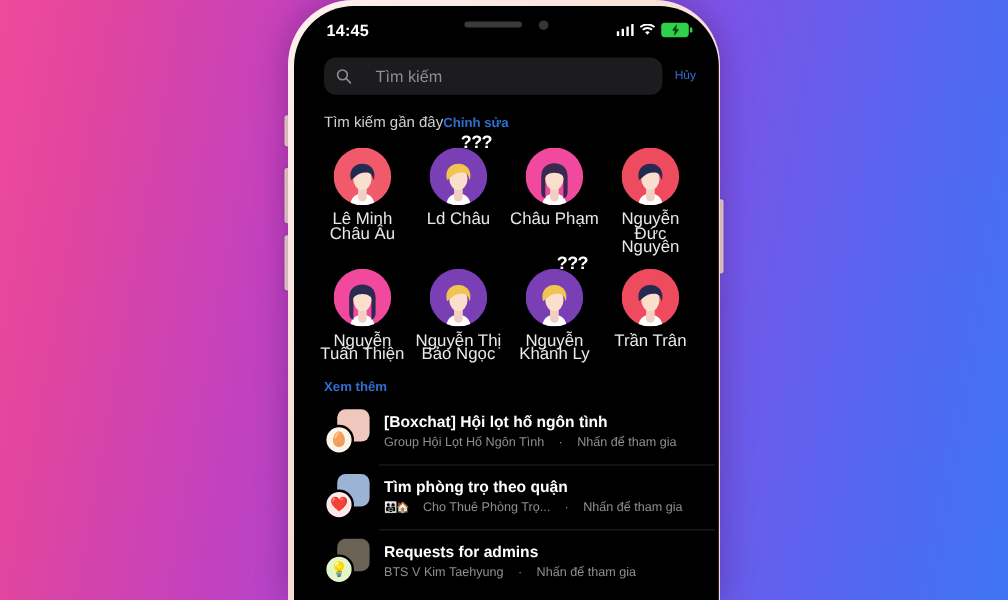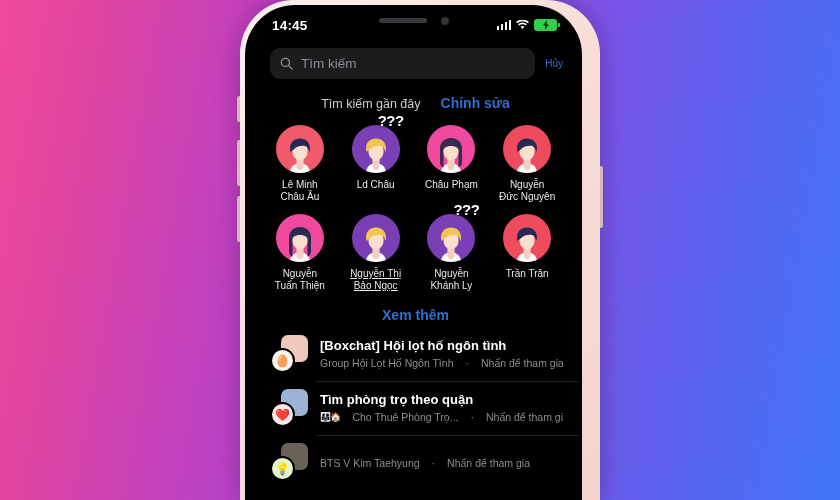--- a/index.html
+++ b/index.html
@@ -22,21 +22,21 @@
   .side-btn.right { right:-3px; }
   #btn-silent  { top:96px;  height:26px; }
   #btn-volup   { top:140px; height:46px; }
   #btn-voldown { top:196px; height:46px; }
   #btn-power   { top:166px; height:62px; }
 
   #phone-frame {
     position:absolute; left:0; top:0; width:360px; height:500px;
     background: linear-gradient(135deg,#fdf0ec 0%, #f7ded7 45%, #f3d4cd 100%);
     border-radius: 54px 54px 0 0;
-    padding: 5px 18px 0 5px;
+    padding: 5px 1px 0 5px;
     box-shadow: 0 0 26px rgba(60,10,70,.35);
   }
   #phone-bezel {
     width:100%; height:100%;
     background:#000;
     border-radius: 50px 50px 0 0;
     padding: 3px 3px 0 3px;
     overflow:hidden;
   }
   #screen {
@@ -81,33 +81,33 @@
   }
   .battery svg { display:block; }
 
   
   #search-row {
     display:flex; align-items:center; gap:10px;
     padding: 6px 16px 0 22px;
   }
   #search-field {
     flex:1; height:31px; background:#1c1c1e; border-radius:10px;
-    display:flex; align-items:center; gap:8px; padding:0 10px;
+    display:flex; align-items:center; gap:20px; padding:0 10px;
   }
   #search-icon svg { display:block; }
   #search-placeholder { color:#8e8e93; font-size:13.5px; }
   #cancel-button { color:#2f6fd0; font-size:10px; white-space:nowrap; }
 
   
   .section-head {
-    display:flex; align-items:baseline; justify-content:center;
-    padding: 0 18px 0 22px; margin-top:16px;gap:20px;
+    display:flex; align-items:baseline; justify-content:flex-start;
+    padding: 0 18px 0 22px; margin-top:16px;
   }
   .section-title { color:#cfcfd4; font-size:12.5px; }
-  .section-action { color:#2f6fd0; font-size:14px; font-weight:600; }
+  .section-action { color:#2f6fd0; font-size:11px; font-weight:600; }
   .section-action.brighter { color:#2f6fd0; }
 
   
   #recent-grid {
     display:grid; grid-template-columns:repeat(4,1fr);
     padding: 4px 14px 0 14px; row-gap:2px;
   }
   .recent-cell {
     display:flex; flex-direction:column; align-items:center;
     padding-top:10px; position:relative;
@@ -118,21 +118,21 @@
     overflow:hidden; position:relative; display:block;
   }
   .avatar svg { display:block; width:48px; height:48px; }
   .qmark {
     position:absolute; top:-13px; left:26px;
     color:#fff; font-size:15px; font-weight:700;
     letter-spacing:-.5px; white-space:nowrap;
     text-shadow:0 0 3px #000;
   }
   .recent-name {
-    margin-top:6px; color:#e8e8ed; font-size:10px;
+    margin-top:6px; color:#e8e8ed; font-size:14px;
     text-align:center; line-height:11.5px; max-width:74px;
   }
 
   
   #chat-list { margin-top:4px; }
   .chat-row {
     display:flex; align-items:center; gap:12px;
     padding: 8px 16px 8px 22px; position:relative;
   }
   .chat-row + .chat-row:before {
@@ -308,21 +308,21 @@
                   <svg viewBox="0 0 48 48">
     <rect width="48" height="48" fill="#7b3fb5"></rect>
     <path d="M14 48c0-6.2 4.5-9.8 10-9.8S34 41.8 34 48Z" fill="#ffffff"></path>
     <path d="M20.4 33.5h7.2v7.8a3.6 3.6 0 0 1-7.2 0Z" fill="#f2cfc0"></path>
 
     <ellipse cx="24" cy="26" rx="7.6" ry="9.4" fill="#fadfcd"></ellipse>
     <path d="M24 13.5c6 0 10 4 10 9.8 0 1.6-.3 3-.8 3.8-.6-5-3.2-6.4-6.4-6.4-3.9 0-6 1-8.6 3.3-1.7 1.5-2.7 2.3-3.6 3.1-.4-1-.6-2.4-.6-3.8 0-5.8 4-9.8 10-9.8Z" fill="#f2c552"></path>
   </svg>
                 </span>
               </div>
-              <div class="recent-name" style="white-space: pre-line; text-decoration: underline;">Nguyễn Thị
+              <div class="recent-name" style="white-space: pre-line;">Nguyễn Thị
 Bảo Ngọc</div>
             </div>
             <div class="recent-cell">
               <div class="av-wrap">
                 <span class="avatar">
                   <svg viewBox="0 0 48 48">
     <rect width="48" height="48" fill="#7b3fb5"></rect>
     <path d="M14 48c0-6.2 4.5-9.8 10-9.8S34 41.8 34 48Z" fill="#ffffff"></path>
     <path d="M20.4 33.5h7.2v7.8a3.6 3.6 0 0 1-7.2 0Z" fill="#f2cfc0"></path>
 
@@ -385,20 +385,21 @@
                   <span>Nhấn để tham gia</span>
                 </div>
               </div>
             </div>
             <div class="chat-row">
               <div class="chat-thumb">
                 <div class="thumb-back" style="background: rgb(107, 98, 86);"></div>
                 <div class="thumb-front" style="background: rgb(227, 245, 201);">💡</div>
               </div>
               <div class="chat-text">
+                <div class="chat-title">Requests for admins</div>
                 <div class="chat-sub">
                   <span>BTS V Kim Taehyung</span>
                   <span>·</span>
                   <span>Nhấn để tham gia</span>
                 </div>
               </div>
             </div>
           </div>
 
       </div>

